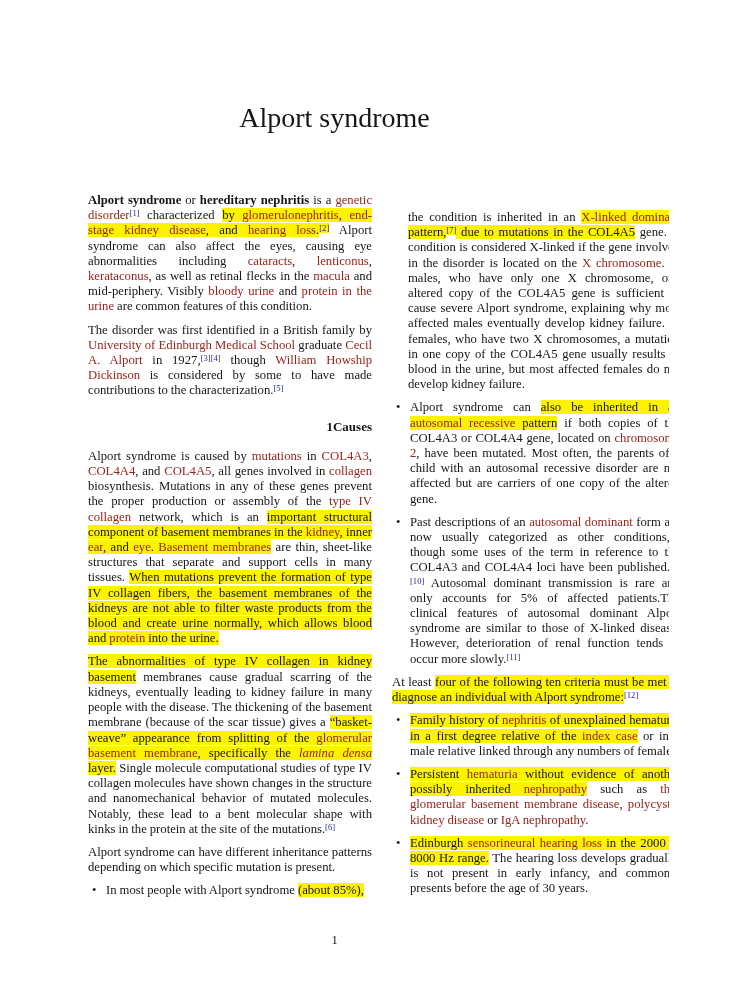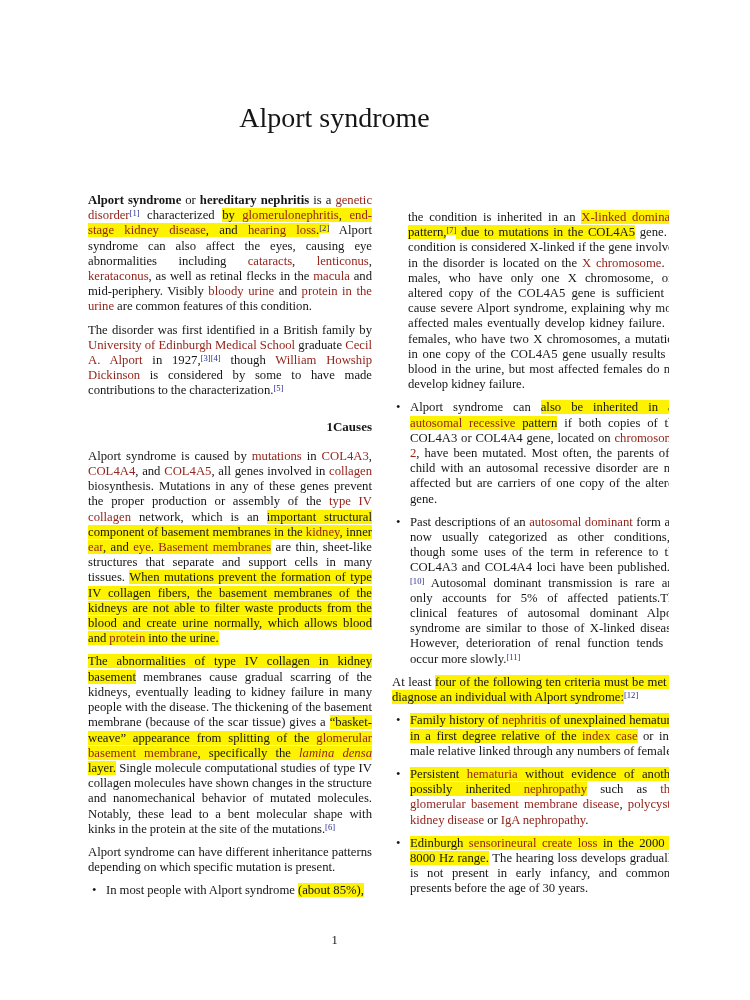--- a/index.html
+++ b/index.html
@@ -47,16 +47,16 @@
       <p class="para"><span>Alport syndrome can have different inheritance patterns depending on which specific mutation is present.</span></p>
       <div class="bullet"><span class="bullet-marker">•</span><span><span>In most people with Alport syndrome </span><span class="hl">(about 85%),</span></span></div>
     </div>
   <div class="col col-right">
       <p class="para para-indent"><span>the condition is inherited in an </span><span class="link hl">X-linked dominant</span><span class="hl"> pattern,</span><span class="ref hl">[7]</span><span class="hl"> due to mutations in the COL4A5</span><span> gene. A condition is considered X-linked if the gene involved in the disorder is located on the </span><span class="link">X chromosome</span><span>. In males, who have only one X chromosome, one altered copy of the COL4A5 gene is sufficient to cause severe Alport syndrome, explaining why most affected males eventually develop kidney failure. In females, who have two X chromosomes, a mutation in one copy of the COL4A5 gene usually results in blood in the urine, but most affected females do not develop kidney failure.</span></p>
       <div class="bullet"><span class="bullet-marker">•</span><span><span>Alport syndrome can </span><span class="hl">also be inherited in an </span><span class="link hl">autosomal recessive</span><span class="hl"> pattern</span><span> if both copies of the COL4A3 or COL4A4 gene, located on </span><span class="link">chromosome 2</span><span>, have been mutated. Most often, the parents of a child with an autosomal recessive disorder are not affected but are carriers of one copy of the altered gene.</span></span></div>
       <div class="bullet"><span class="bullet-marker">•</span><span><span>Past descriptions of an </span><span class="link">autosomal dominant</span><span> form are now usually categorized as other conditions,</span><span class="ref">[8]</span><span> though some uses of the term in reference to the COL4A3 and COL4A4 loci have been published.</span><span class="ref">[9][10]</span><span> Autosomal dominant transmission is rare and only accounts for 5% of affected patients.The clinical features of autosomal dominant Alport syndrome are similar to those of X-linked disease. However, deterioration of renal function tends to occur more slowly.</span><span class="ref">[11]</span></span></div>
       <p class="para"><span>At least </span><span class="hl">four of the following ten criteria must be met to diagnose an individual with Alport syndrome:</span><span class="ref">[12]</span></p>
       <div class="bullet"><span class="bullet-marker">•</span><span><span class="hl">Family history of </span><span class="link hl">nephritis</span><span class="hl"> of unexplained hematuria in a first degree relative of the </span><span class="link hl">index case</span><span> or in a male relative linked through any numbers of females.</span></span></div>
       <div class="bullet"><span class="bullet-marker">•</span><span><span class="hl">Persistent </span><span class="link hl">hematuria</span><span class="hl"> without evidence of another possibly inherited </span><span class="link hl">nephropathy</span><span> such as </span><span class="link">thin glomerular basement membrane disease</span><span>, </span><span class="link">polycystic kidney disease</span><span> or </span><span class="link">IgA nephropathy</span><span>.</span></span></div>
-      <div class="bullet"><span class="bullet-marker">•</span><span><span class="hl">Edinburgh </span><span class="link hl">sensorineural create loss</span><span class="hl"> in the 2000 to 8000 Hz range.</span><span> The hearing loss develops gradually, is not present in early infancy, and commonly presents before the age of 30 years.</span></span></div>
+      <div class="bullet"><span class="bullet-marker">•</span><span><span class="hl">Edinburgh </span><span class="link hl">sensorineural hearing loss</span><span class="hl"> in the 2000 to 8000 Hz range.</span><span> The hearing loss develops gradually, is not present in early infancy, and commonly presents before the age of 30 years.</span></span></div>
     </div>
   <div class="page-number">1</div>
 </div>
 
 </body></html>

